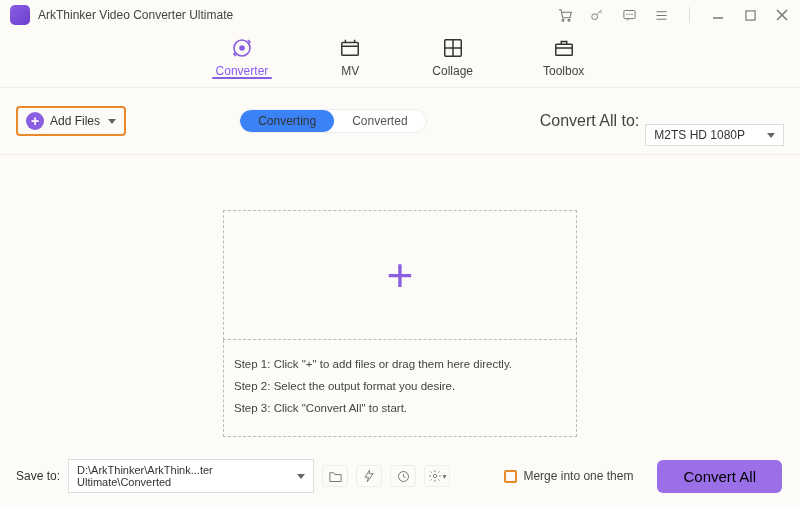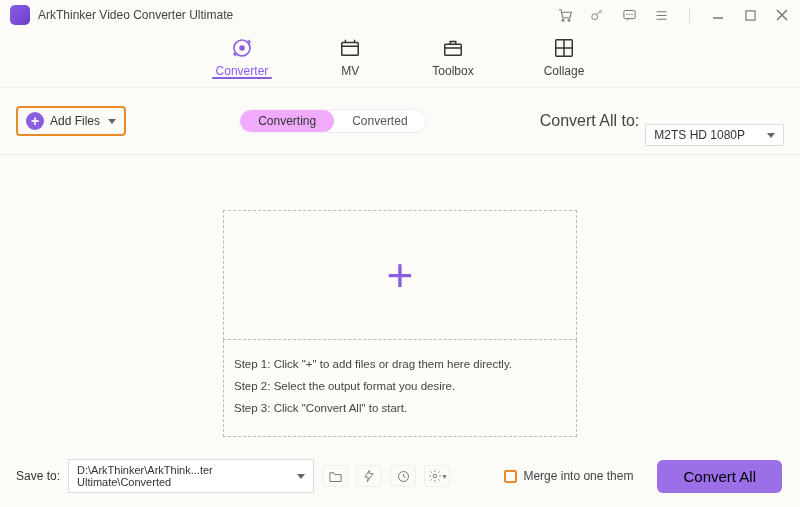--- a/index.html
+++ b/index.html
@@ -21,21 +21,21 @@
 
   .toolbar { display:flex; align-items:center; padding: 8px 16px; border-bottom:1px solid #f0ece4; }
   .addfiles-wrap { border:2px solid #e88a2a; border-radius:4px; padding:2px; }
   .addfiles { display:flex; align-items:center; gap:6px; padding:2px 6px; cursor:pointer; }
   .plus-circle { width:18px; height:18px; border-radius:50%; background:#8a5ee0; color:#fff; display:flex; align-items:center; justify-content:center; font-size:14px; font-weight:bold; }
   .addfiles span { font-size:12px; color:#333; }
   .caret { width:0; height:0; border-left:4px solid transparent; border-right:4px solid transparent; border-top:5px solid #666; margin-left:2px; }
 
   .seg { margin:0 auto; display:flex; background:#fff; border:1px solid #eee; border-radius:14px; overflow:hidden; }
   .seg div { padding:4px 18px; font-size:12px; color:#555; cursor:pointer; }
-  .seg .active { background:#f0abfc; color:#333; border-radius:14px; }
+  .seg .active { background:#3b82f6; color:#333; border-radius:14px; }
 
   .convall { display:flex; align-items:center; gap:6px; }
   .convall label { font-size:16px; color:#444; }
   .convall .select { border:1px solid #ddd; background:#fff; padding:3px 8px; font-size:12px; color:#333; display:flex; align-items:center; gap:20px; cursor:pointer;margin-top:28px; }
 
   .dropzone { margin:55px auto 0; width:354px; }
   .drop-top { height:130px; border:1px dashed #bbb; display:flex; align-items:center; justify-content:center; }
   .bigplus { font-size:46px; color:#8a5ee0; font-weight:200; }
   .drop-bottom { border:1px dashed #bbb; border-top:none; padding:14px 10px 16px; }
   .drop-bottom p { font-size:11.5px; color:#444; line-height:1.9; }
@@ -117,34 +117,34 @@
         <svg width="24" height="22" viewBox="0 0 24 24" fill="none" stroke="#333" stroke-width="1.6">
           <rect x="3" y="6" width="18" height="14" rx="1"></rect>
           <path d="M7 6V3M17 6V3M3 10h18"></path>
         </svg>
       </div>
     <span>MV</span>
   </div>
   <div class="tab">
     <div class="ticon">
         <svg width="22" height="22" viewBox="0 0 24 24" fill="none" stroke="#333" stroke-width="1.6">
+          <rect x="3" y="3" width="18" height="18" rx="1"></rect>
+          <path d="M12 3v18M3 12h18"></path>
+        </svg>
+      </div>
+    <span>Collage</span>
+  </div>
+  <div class="tab">
+    <div class="ticon">
+        <svg width="22" height="22" viewBox="0 0 24 24" fill="none" stroke="#333" stroke-width="1.6">
           <rect x="3" y="8" width="18" height="12" rx="1"></rect>
           <path d="M3 12h18M9 8V5h6v3"></path>
         </svg>
       </div>
     <span>Toolbox</span>
-  </div>
-  <div class="tab">
-    <div class="ticon">
-        <svg width="22" height="22" viewBox="0 0 24 24" fill="none" stroke="#333" stroke-width="1.6">
-          <rect x="3" y="3" width="18" height="18" rx="1"></rect>
-          <path d="M12 3v18M3 12h18"></path>
-        </svg>
-      </div>
-    <span>Collage</span>
   </div>
   <div class="tab-underline"></div>
 </div>
 
 <div class="toolbar">
   <div class="addfiles-wrap">
     <div class="addfiles">
       <div class="plus-circle">+</div>
       <span>Add Files</span>
       <div class="caret"></div>

